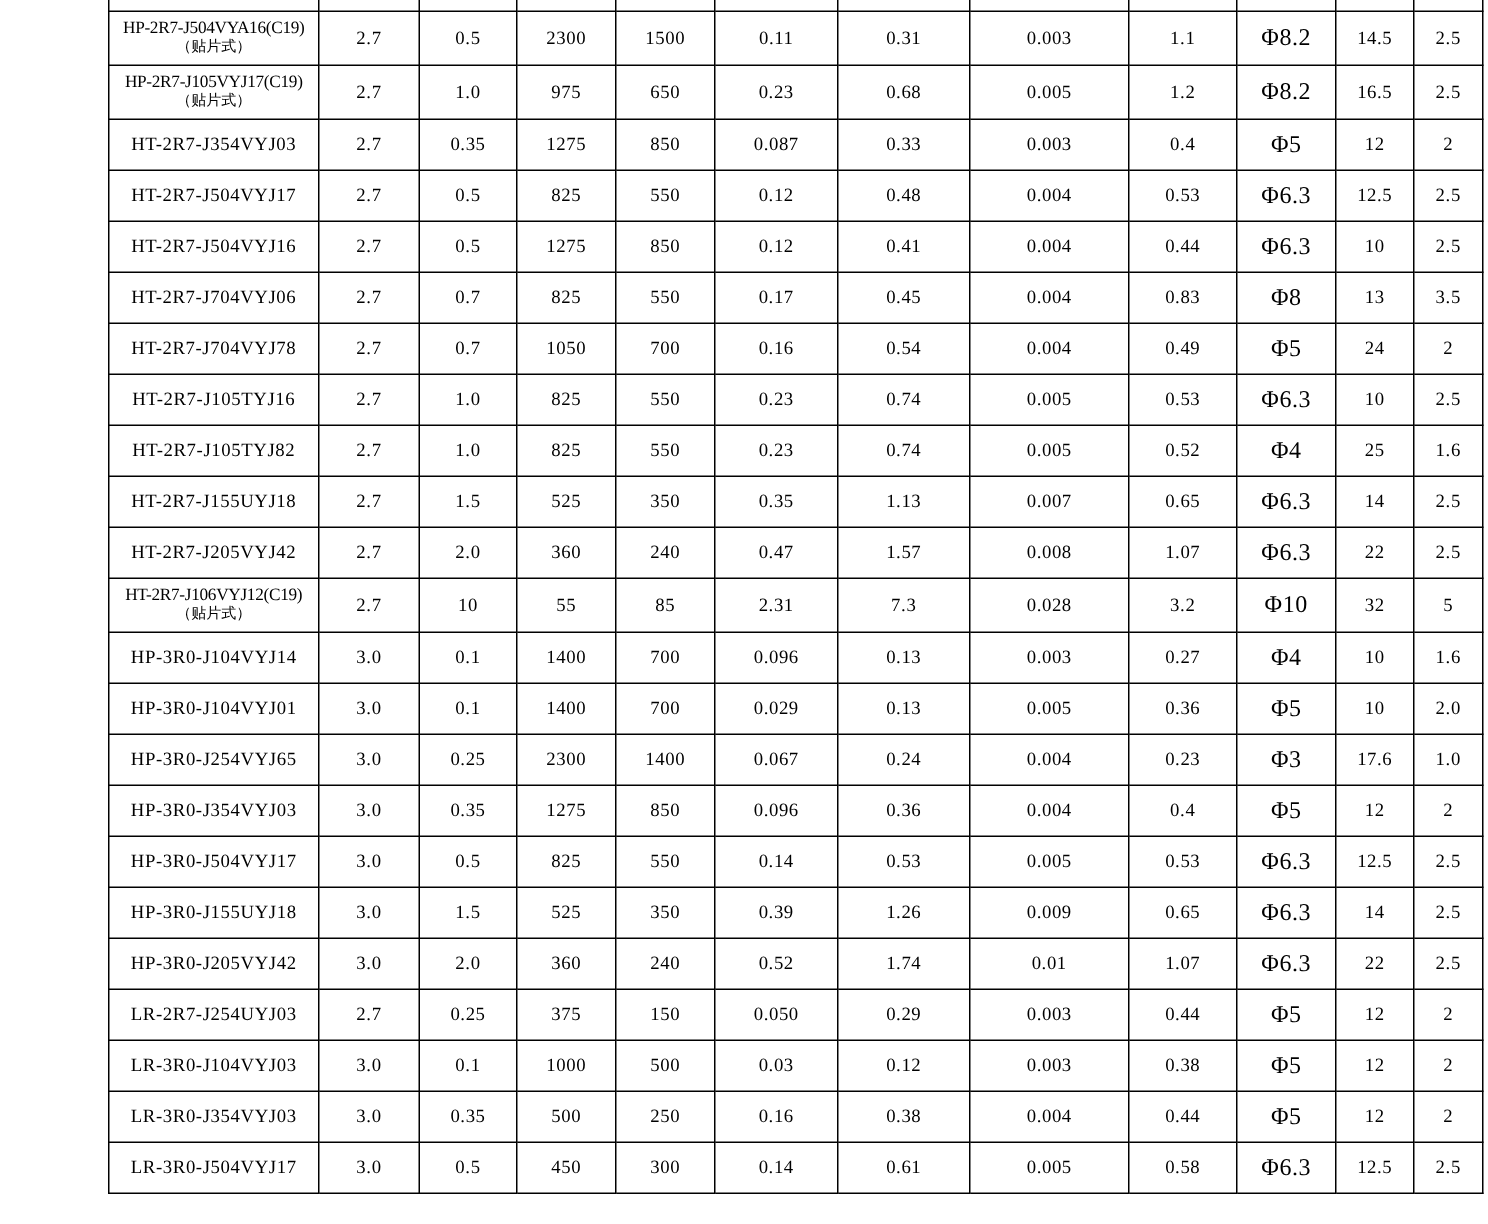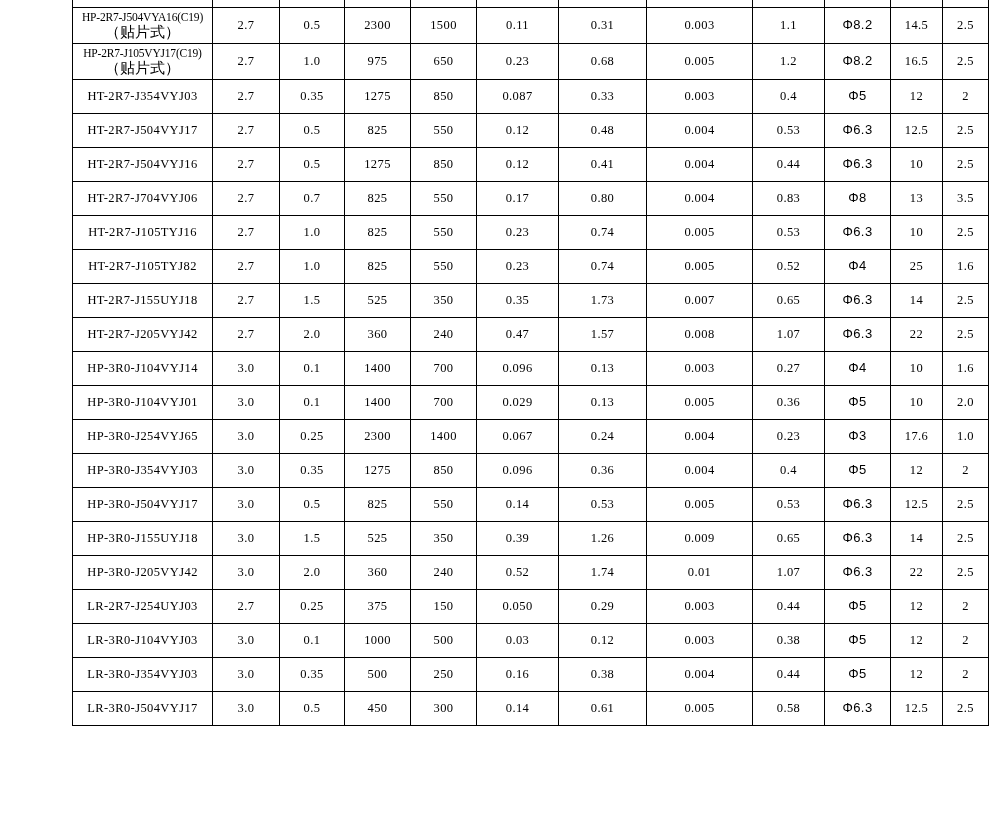--- a/index.html
+++ b/index.html
@@ -54,34 +54,34 @@
   col.c11 { width: 46px; }
 
   td.name {
     text-align: center;
     font-size: 12.5px;
     letter-spacing: 0;
   }
   td.name .sub {
     display: block;
     font-family: Liberation Sans, sans-serif;
-    font-size: 15px;
+    font-size: 10px;
     letter-spacing: 0;
   }
   td.name.two-line {
     line-height: 1.12;
     padding: 1px 0;
   }
   td.name.tight {
     font-size: 11.5px;
     letter-spacing: -0.2px;
   }
   .phi {
-    font-family: Liberation Sans, sans-serif;
-    font-size: 13px;
+    font-family: Liberation Serif, serif;
+    font-size: 16px;
   }
   
   tr.partial td {
     height: 7px;
     border-top: none;
   }
 </style>
 </head>
 <body>
 
@@ -186,26 +186,40 @@
           <td>10</td>
           <td>2.5</td>
         </tr>
         <tr>
           <td class="name"><span>HT-2R7-J704VYJ06</span></td>
           <td>2.7</td>
           <td>0.7</td>
           <td>825</td>
           <td>550</td>
           <td>0.17</td>
-          <td>0.80</td>
+          <td>0.45</td>
           <td>0.004</td>
           <td>0.83</td>
           <td><span class="phi">Φ8</span></td>
           <td>13</td>
           <td>3.5</td>
+        </tr>
+        <tr>
+          <td class="name"><span>HT-2R7-J704VYJ78</span></td>
+          <td>2.7</td>
+          <td>0.7</td>
+          <td>1050</td>
+          <td>700</td>
+          <td>0.16</td>
+          <td>0.54</td>
+          <td>0.004</td>
+          <td>0.49</td>
+          <td><span class="phi">Φ5</span></td>
+          <td>24</td>
+          <td>2</td>
         </tr>
         <tr>
           <td class="name"><span>HT-2R7-J105TYJ16</span></td>
           <td>2.7</td>
           <td>1.0</td>
           <td>825</td>
           <td>550</td>
           <td>0.23</td>
           <td>0.74</td>
           <td>0.005</td>
@@ -228,40 +242,54 @@
           <td>25</td>
           <td>1.6</td>
         </tr>
         <tr>
           <td class="name"><span>HT-2R7-J155UYJ18</span></td>
           <td>2.7</td>
           <td>1.5</td>
           <td>525</td>
           <td>350</td>
           <td>0.35</td>
-          <td>1.73</td>
+          <td>1.13</td>
           <td>0.007</td>
           <td>0.65</td>
           <td><span class="phi">Φ6.3</span></td>
           <td>14</td>
           <td>2.5</td>
         </tr>
         <tr>
           <td class="name"><span>HT-2R7-J205VYJ42</span></td>
           <td>2.7</td>
           <td>2.0</td>
           <td>360</td>
           <td>240</td>
           <td>0.47</td>
           <td>1.57</td>
           <td>0.008</td>
           <td>1.07</td>
           <td><span class="phi">Φ6.3</span></td>
           <td>22</td>
           <td>2.5</td>
+        </tr>
+        <tr>
+          <td class="name two-line tight"><span>HT-2R7-J106VYJ12(C19)</span><span class="sub">（贴片式）</span></td>
+          <td>2.7</td>
+          <td>10</td>
+          <td>55</td>
+          <td>85</td>
+          <td>2.31</td>
+          <td>7.3</td>
+          <td>0.028</td>
+          <td>3.2</td>
+          <td><span class="phi">Φ10</span></td>
+          <td>32</td>
+          <td>5</td>
         </tr>
         <tr>
           <td class="name"><span>HP-3R0-J104VYJ14</span></td>
           <td>3.0</td>
           <td>0.1</td>
           <td>1400</td>
           <td>700</td>
           <td>0.096</td>
           <td>0.13</td>
           <td>0.003</td>

